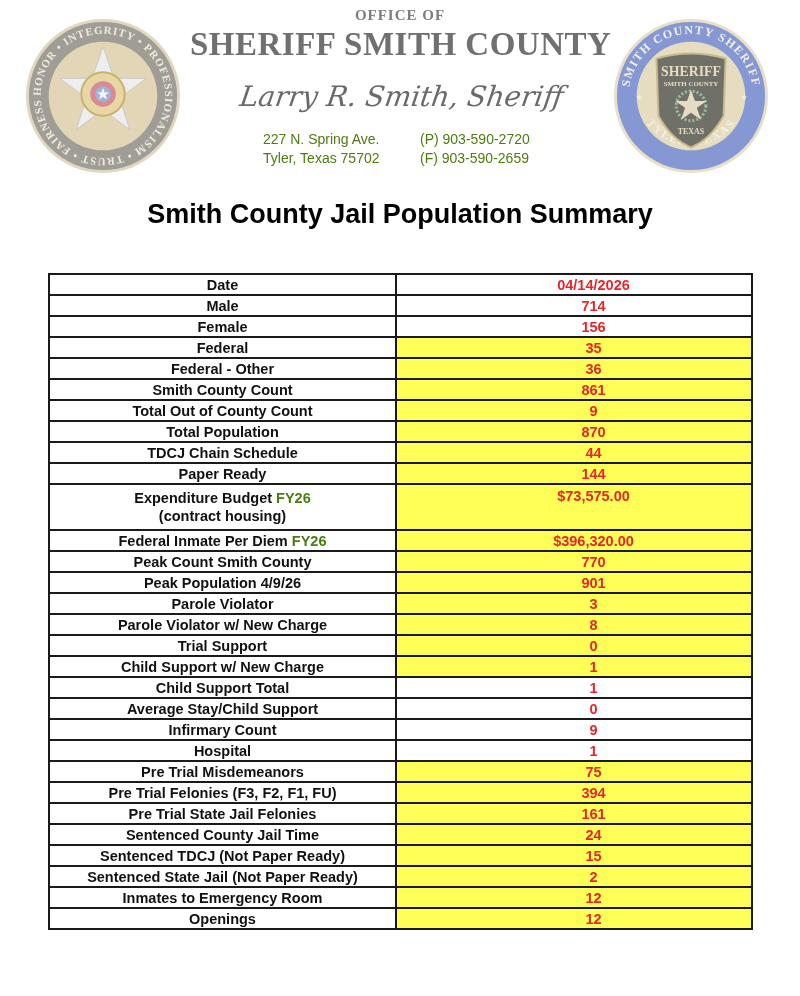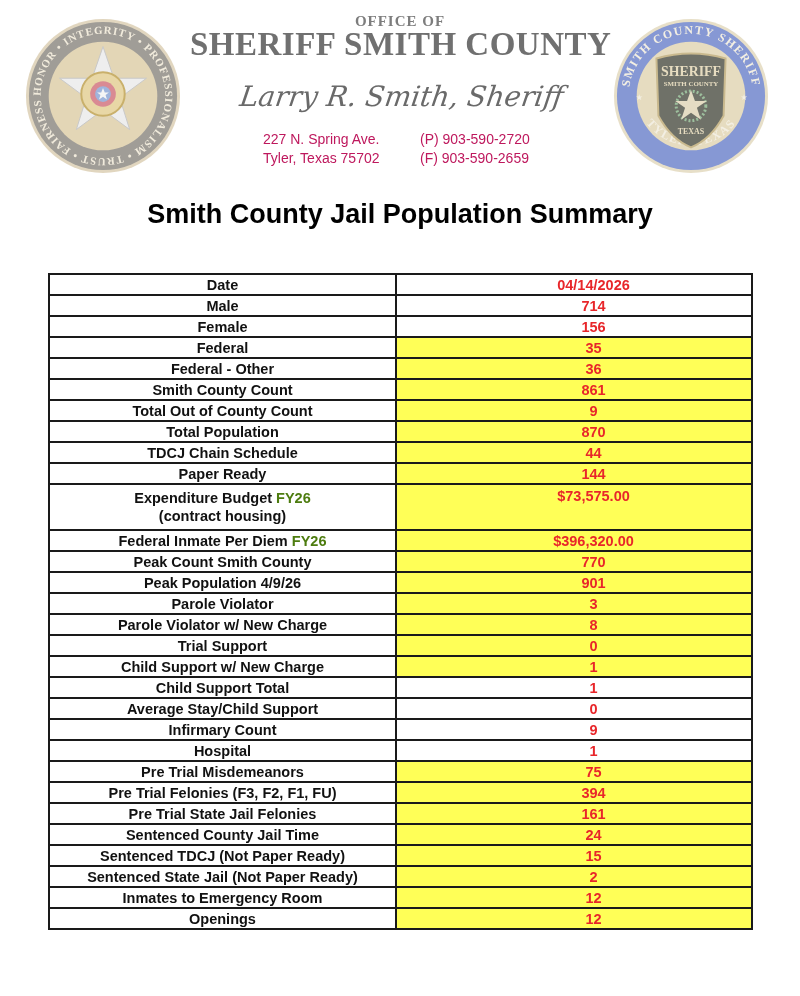--- a/index.html
+++ b/index.html
@@ -3,27 +3,27 @@
 <meta charset="utf-8">
 <style>
   html, body { margin: 0; padding: 0; background: #ffffff; }
   body { width: 800px; height: 996px; position: relative; overflow: hidden; font-family: "Liberation Sans", sans-serif; }
 
   .letterhead { position: absolute; left: 0; top: 0; width: 800px; height: 190px; }
   .seal { position: absolute; }
   .seal-left { left: 24px; top: 17px; width: 158px; height: 158px; }
   .seal-right { left: 612px; top: 17px; width: 158px; height: 158px; }
 
-  .office-of { position: absolute; left: 0; width: 800px; top: 13px; text-align: center;
+  .office-of { position: absolute; left: 0; width: 800px; top: 7px; text-align: center;
     font-family: "Liberation Serif", serif; font-weight: bold; font-size: 15px; color: #7d7d7d; letter-spacing: 1px; }
   .office-name { position: absolute; left: 190px; width: 420px; top: 26px; text-align: center;
     font-family: "Liberation Serif", serif; font-weight: bold; font-size: 33px; color: #707070; letter-spacing: 0.5px; white-space: nowrap; }
   .sheriff-sig { position: absolute; left: 240px; width: 320px; top: 80px; text-align: center;
     font-family: "DejaVu Serif", serif; font-style: italic; font-size: 28px; color: #6a6a6a; white-space: nowrap; transform: skewX(-8deg); }
-  .address { position: absolute; top: 130px; font-size: 14px; color: #be185d; line-height: 19px; }
+  .address { position: absolute; top: 130px; font-size: 14px; color: #4d7c0f; line-height: 19px; }
   .address.left { left: 263px; }
   .address.right { left: 420px; }
 
   .doc-title { position: absolute; left: 0; width: 800px; top: 199px; text-align: center;
     font-weight: bold; font-size: 27px; color: #000; }
 
   table.summary { position: absolute; left: 48px; top: 273px; width: 705px; border-collapse: collapse; }
   table.summary td { border: 2px solid #1a1a1a; height: 19px; padding: 0; text-align: center;
     font-weight: bold; font-size: 14.5px; line-height: 18px; }
   table.summary td.label { width: 345px; color: #111; background: #fff; }

